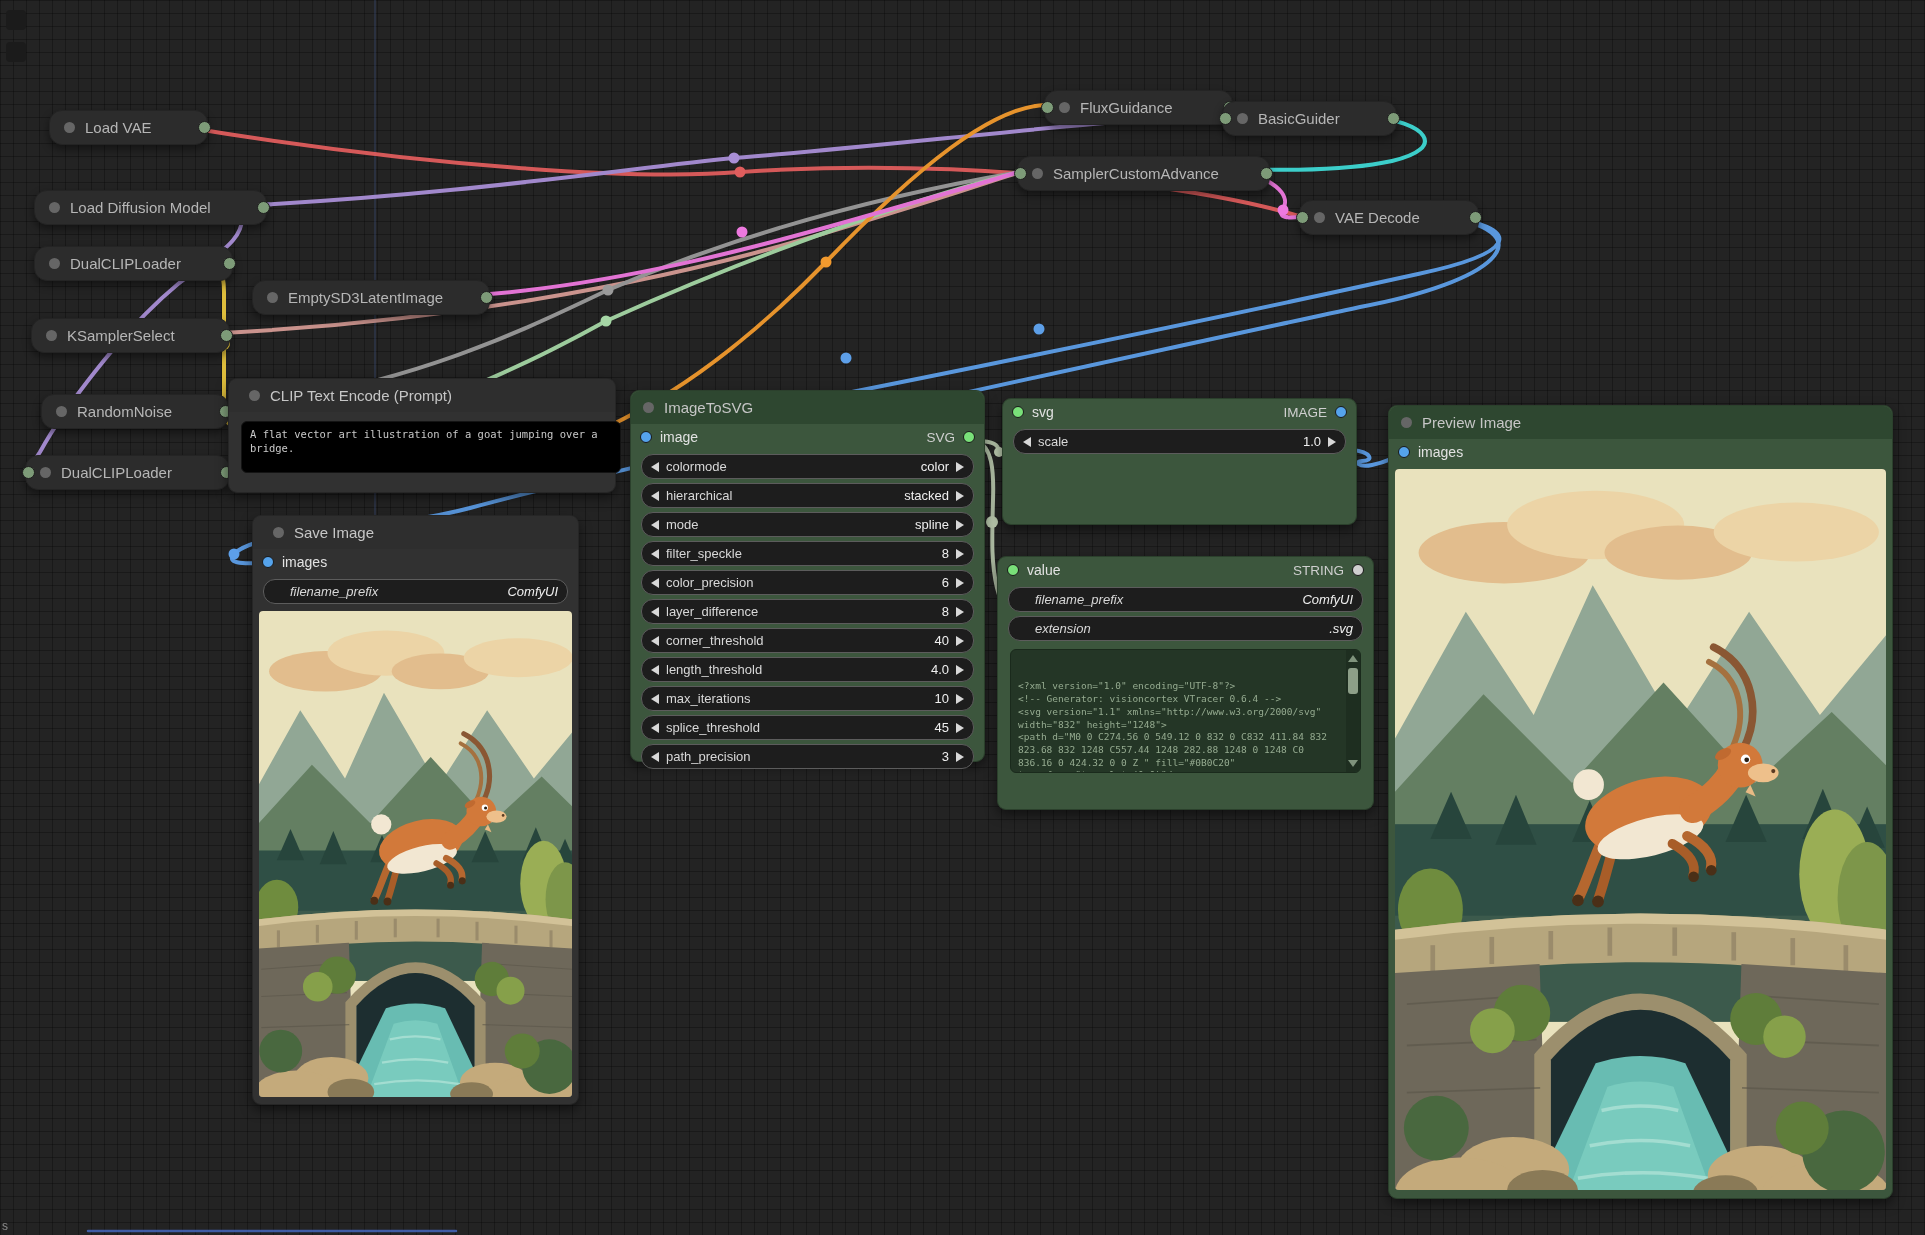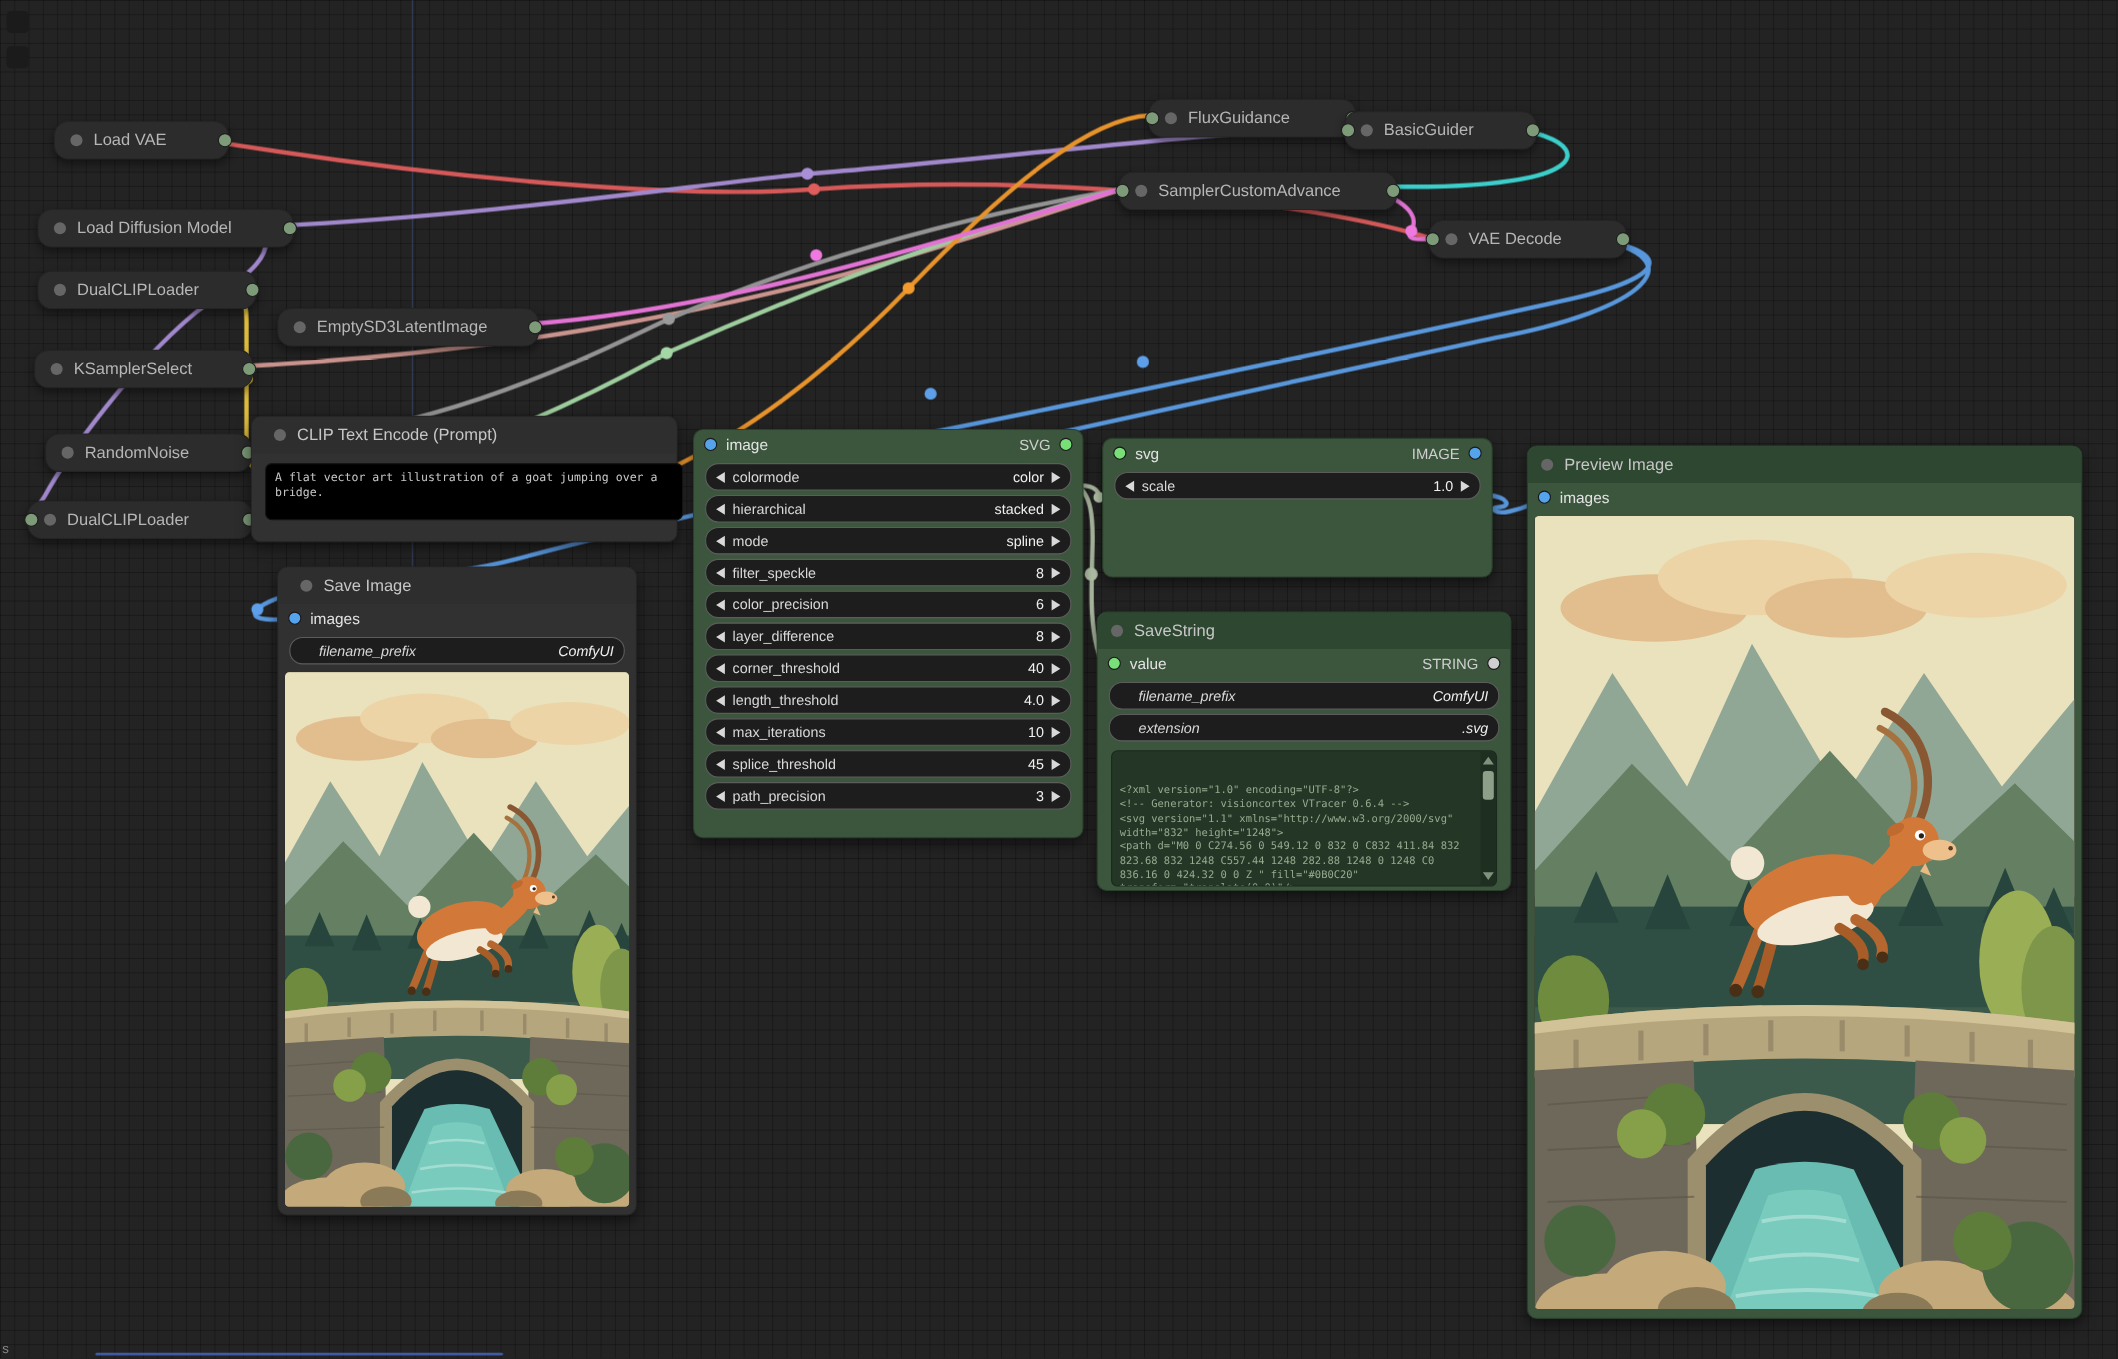--- a/index.html
+++ b/index.html
@@ -305,20 +305,24 @@
     <span class="wval">ComfyUI</span>
   </div>
   <div class="imgbox" style="left:6px;top:95px;width:313px;height:486px">
     <svg viewBox="0 0 832 1248" preserveAspectRatio="xMidYMid slice">
         <use href="#goat-scene"></use>
       </svg>
   </div>
 </div>
 
 <div class="bignode green" style="left:630px;top:390px;width:353px;height:370px">
+  <div class="nhead">
+    <span class="cdot"></span>
+    <span>ImageToSVG</span>
+  </div>
   <div class="iorow">
     <span class="pdot pblue"></span>
     <span>image</span>
     <span class="flex"></span>
     <span class="outlbl">SVG</span>
     <span class="pdot pgreen"></span>
   </div>
   <div class="pill">
     <span class="tri l"></span>
     <span>colormode</span>
@@ -409,24 +413,20 @@
   <div class="pill">
     <span class="tri l"></span>
     <span>scale</span>
       <span class="flex"></span>
     <span class="wval">1.0</span>
     <span class="tri r"></span>
   </div>
 </div>
 
 <div class="bignode green" style="left:997px;top:556px;width:375px;height:252px">
-  <div class="nhead">
-    <span class="cdot"></span>
-    <span>SaveString</span>
-  </div>
   <div class="iorow">
     <span class="pdot pgreen"></span>
     <span>value</span>
     <span class="flex"></span>
     <span class="outlbl">STRING</span>
     <span class="pdot pwhite"></span>
   </div>
   <div class="pill noarr">
     <span>filename_prefix</span>
       <span class="flex"></span>

